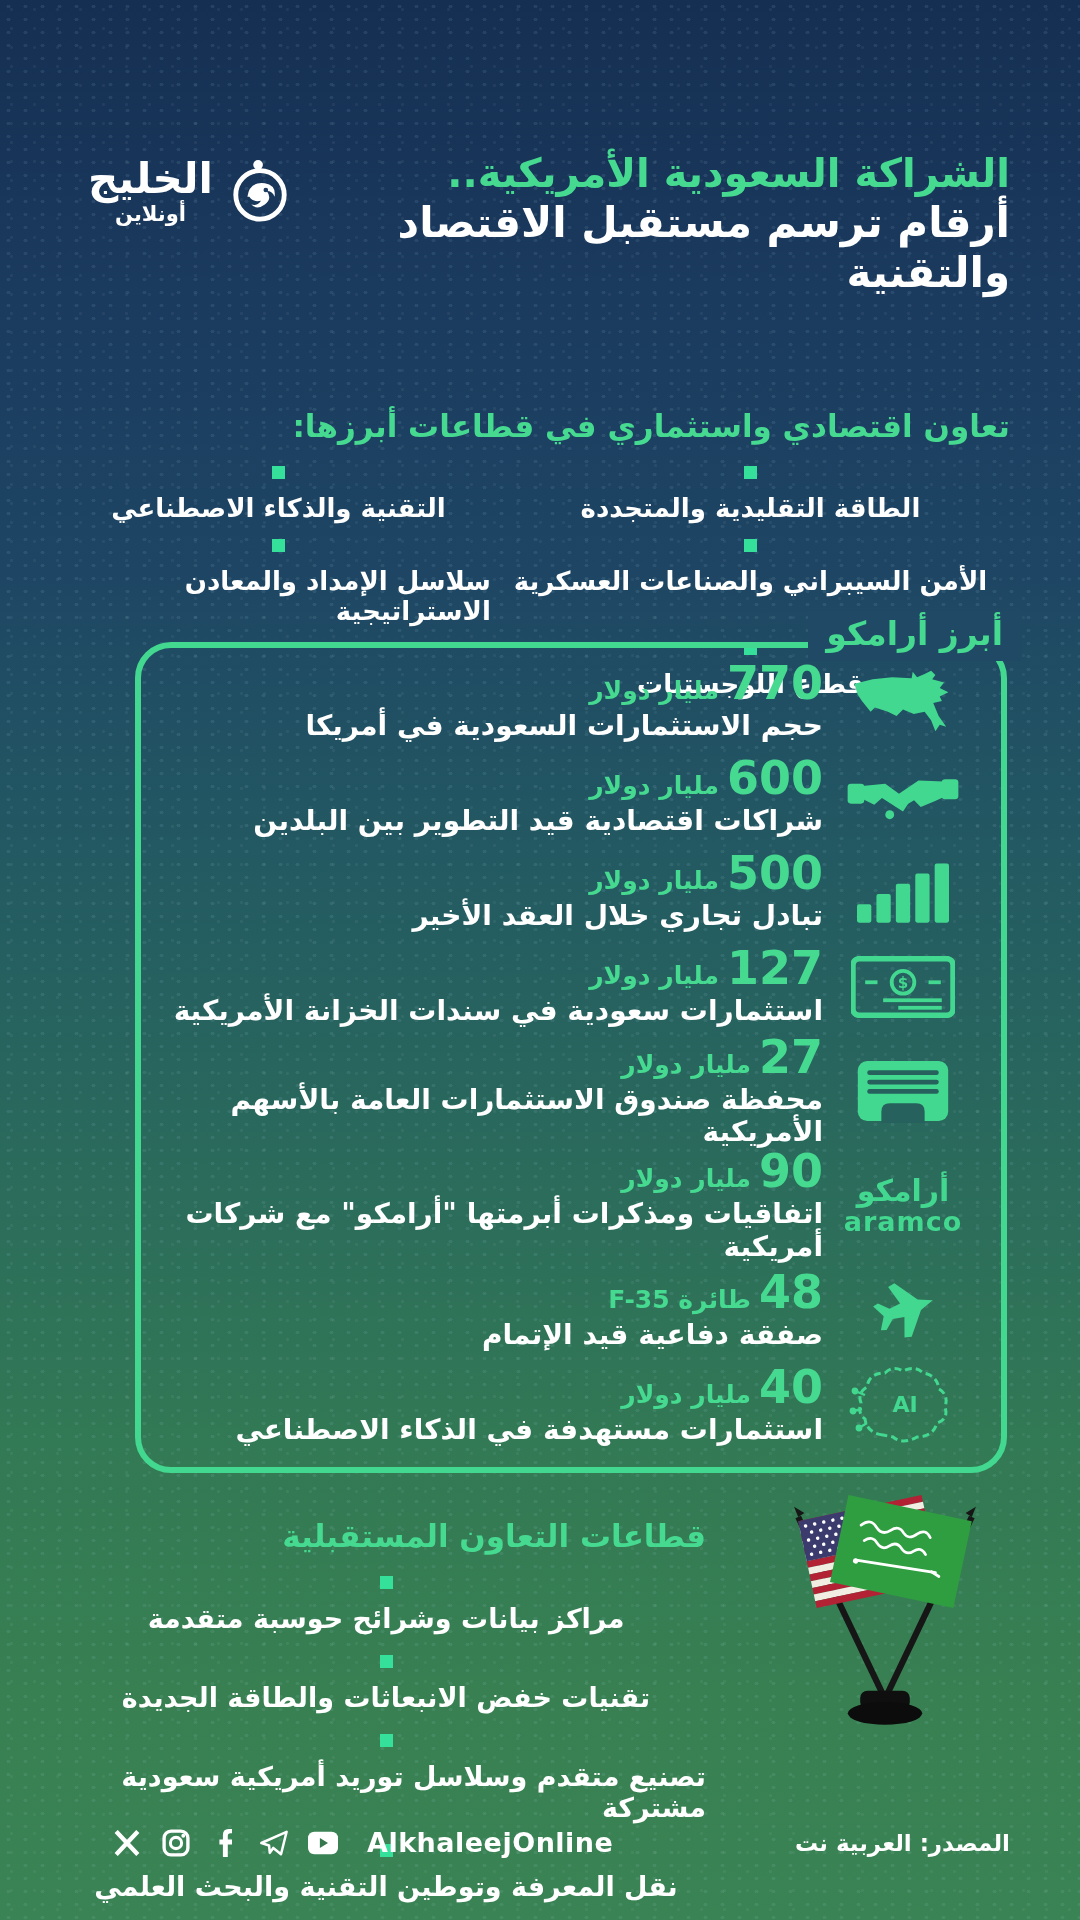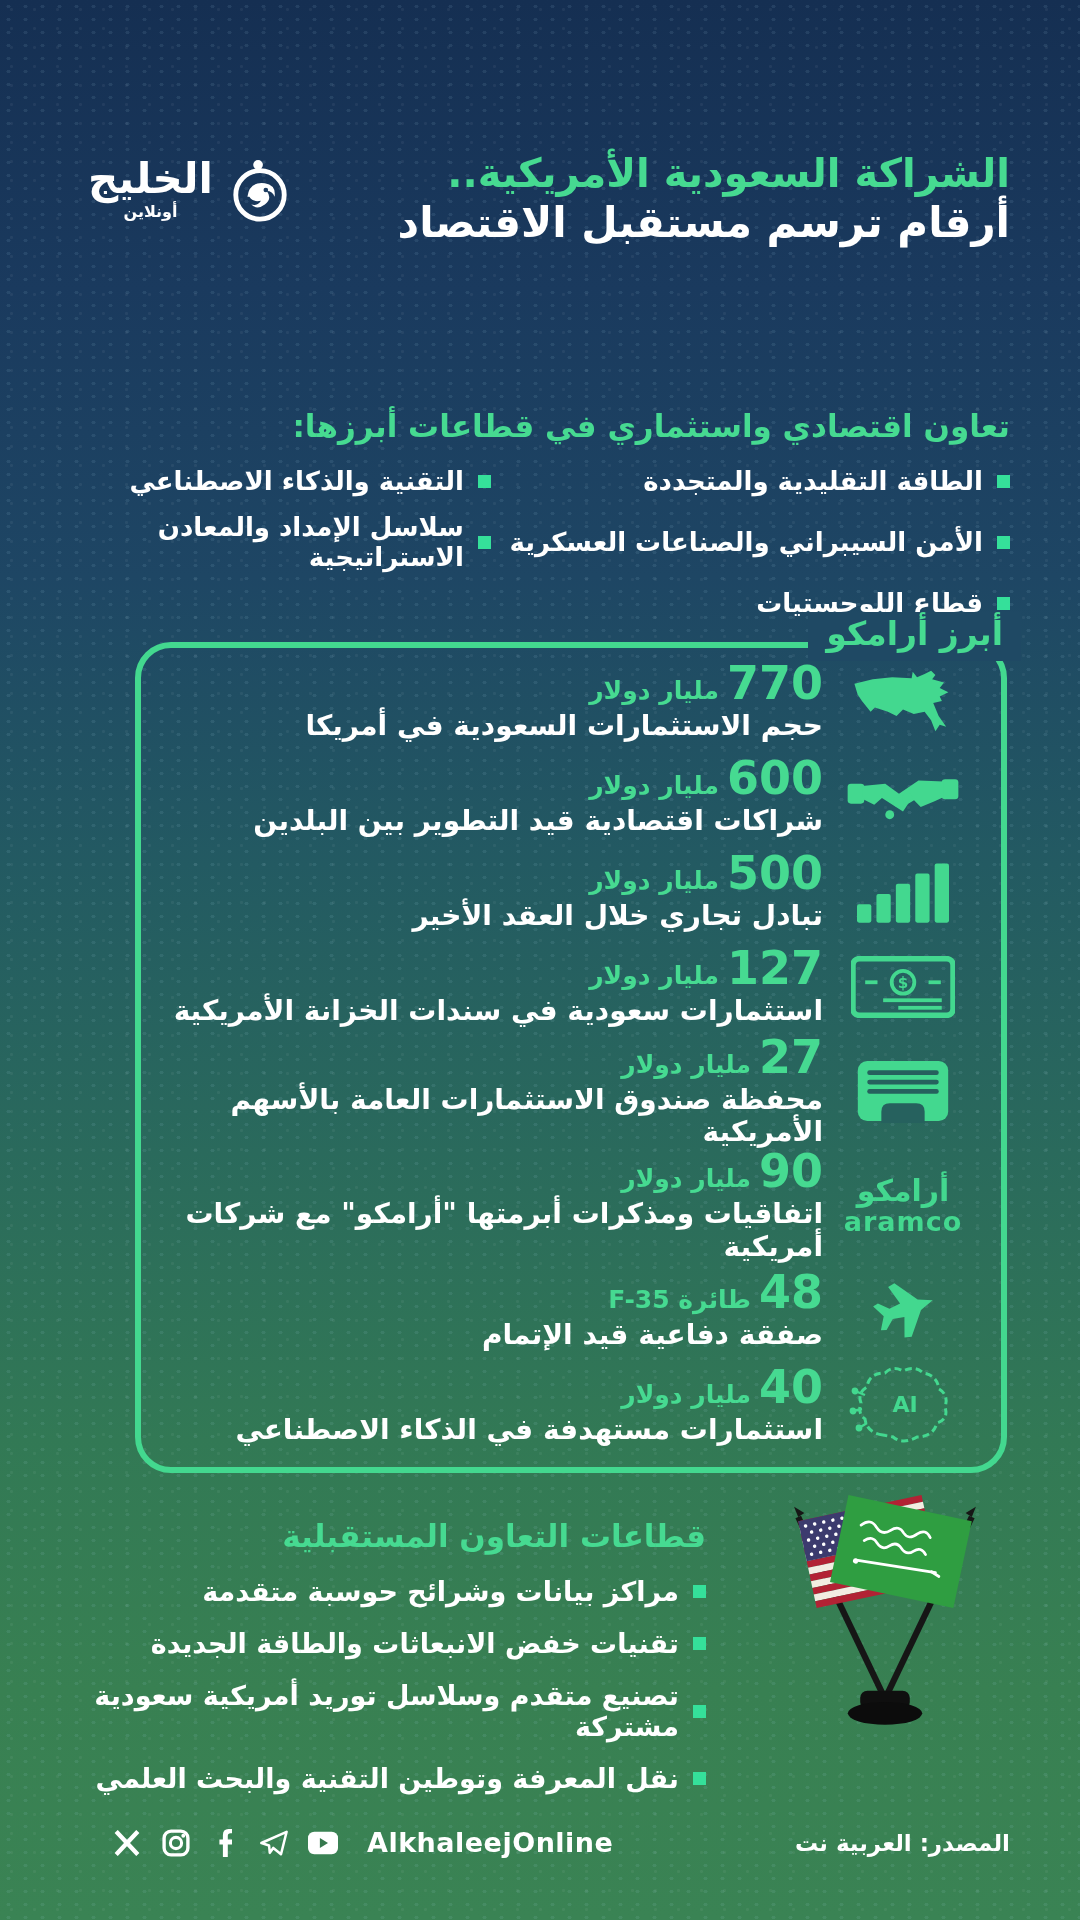--- a/index.html
+++ b/index.html
@@ -14,32 +14,32 @@
       radial-gradient(rgba(170,215,235,0.10) 1.8px, transparent 2.4px),
       radial-gradient(rgba(255,255,255,0.05) 1.4px, transparent 2.0px);
     background-size: 17px 13px, 23px 19px;
   }
   .layer { position: absolute; z-index: 1; }
 
   
   .logo { top: 158px; left: 88px; display: flex; align-items: flex-start; gap: 16px; direction: ltr; }
   .logo-text { text-align: center; color: #fff; }
   .logo-title { font-size: 42px; font-weight: 700; line-height: 1.0; }
-  .logo-sub { font-size: 16px; font-weight: 700; margin-top: 2px; }
+  .logo-sub { font-size: 21px; font-weight: 700; margin-top: 2px; }
   .falcon { width: 62px; height: 66px; }
 
   .titles { top: 148px; right: 70px; width: 760px; direction: rtl; text-align: right; }
   .title-accent { color: #46da91; font-size: 40px; font-weight: 700; line-height: 1.25; }
   .title-main { color: #ffffff; font-size: 42px; font-weight: 700; line-height: 1.18; }
 
   
   .sectors { top: 408px; right: 70px; left: 66px; direction: rtl; }
   .sec-heading { color: #46da91; font-size: 31px; font-weight: 700; margin-bottom: 22px; }
   .sector-grid { display: grid; grid-template-columns: 55% 45%; row-gap: 16px; }
-  .bullet-item { display: flex; align-items: center; gap: 14px; color: #fff; font-size: 26px; font-weight: 700; }
+  .bullet-item { display: flex; align-items: center; gap: 14px; color: #fff; font-size: 26px; font-weight: 700; flex-direction: column; }
   .sq { width: 13px; height: 13px; background: #35e09a; flex: 0 0 auto; }
 
   
   .figures { top: 612px; left: 135px; width: 872px; direction: rtl; }
   .fig-title { position: absolute; top: 0; right: -14px; z-index: 3; background: #1f4964;
                padding: 2px 18px 8px 18px; color: #46da91; font-size: 33px; font-weight: 700; }
   .fig-box { margin-top: 30px; border: 6px solid #43d88f; border-radius: 36px; padding: 6px 34px 14px 18px; }
   .stat-row { display: flex; align-items: center; gap: 16px; min-height: 95px; }
   .stat-icon { flex: 0 0 128px; display: flex; justify-content: center; align-items: center; }
   .stat-text { flex: 1 1 auto; text-align: right; }
@@ -78,20 +78,21 @@
       <circle cx="32" cy="38" r="25" fill="none" stroke="#ffffff" stroke-width="5"></circle>
       <circle cx="30" cy="7" r="5" fill="#ffffff"></circle>
       <path fill="#ffffff" d="M19 40 Q21 24 37 26 Q49 28 47 40 Q45 34 39 34 Q45 42 37 48 Q29 54 23 48 Q29 50 33 44 Q25 46 21 40 Z"></path>
       <circle cx="38" cy="33" r="2.4" fill="#1c3c60"></circle>
     </svg>
   </div>
 
   <div class="layer titles">
     <div class="title-accent">الشراكة السعودية الأمريكية..</div>
     <div class="title-main">أرقام ترسم مستقبل الاقتصاد</div>
+    <div class="title-main">والتقنية</div>
   </div>
 
   <div class="layer sectors">
     <div class="sec-heading">تعاون اقتصادي واستثماري في قطاعات أبرزها:</div>
     <div class="sector-grid">
       <div class="bullet-item">
         <span class="sq"></span>
         <span>الطاقة التقليدية والمتجددة</span>
       </div>
       <div class="bullet-item">

